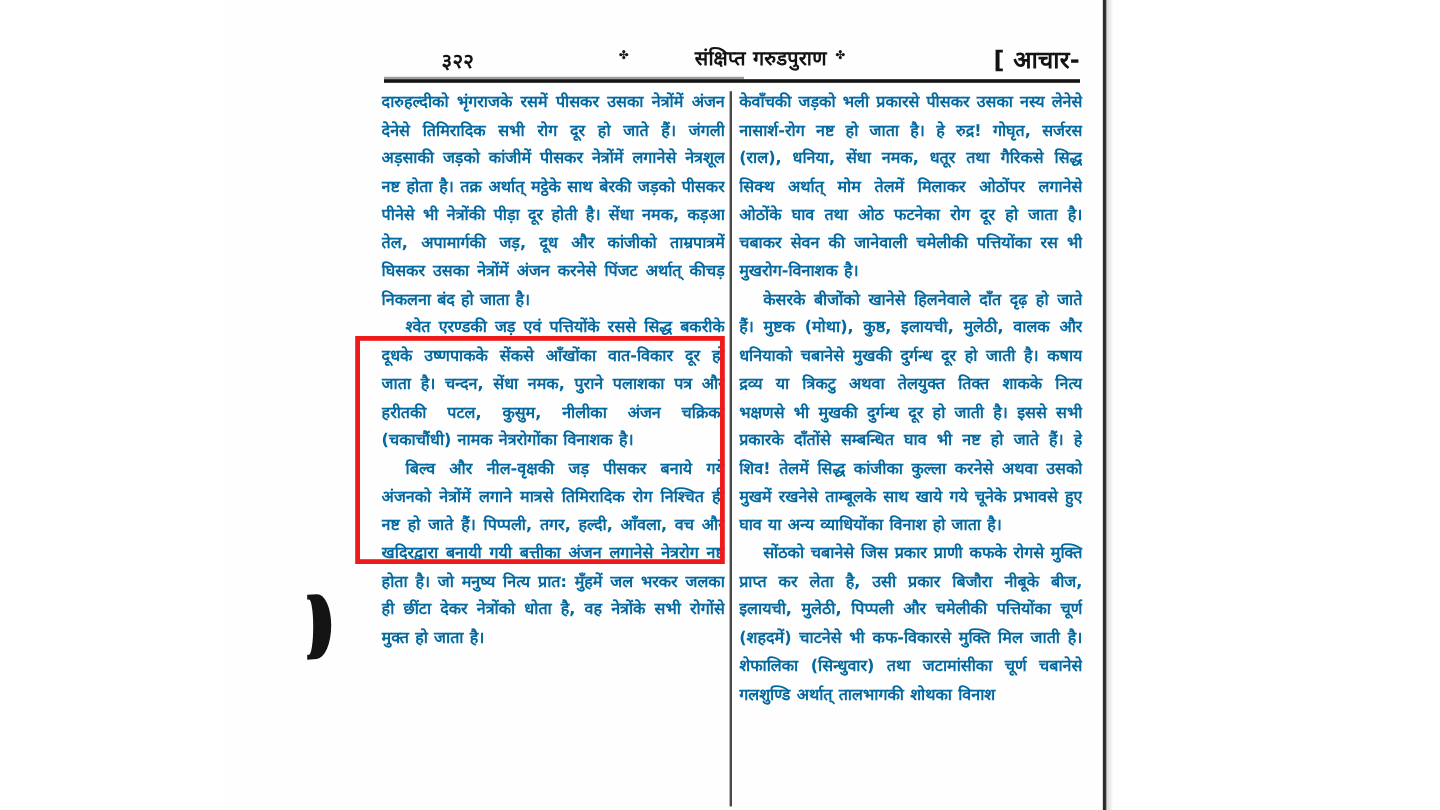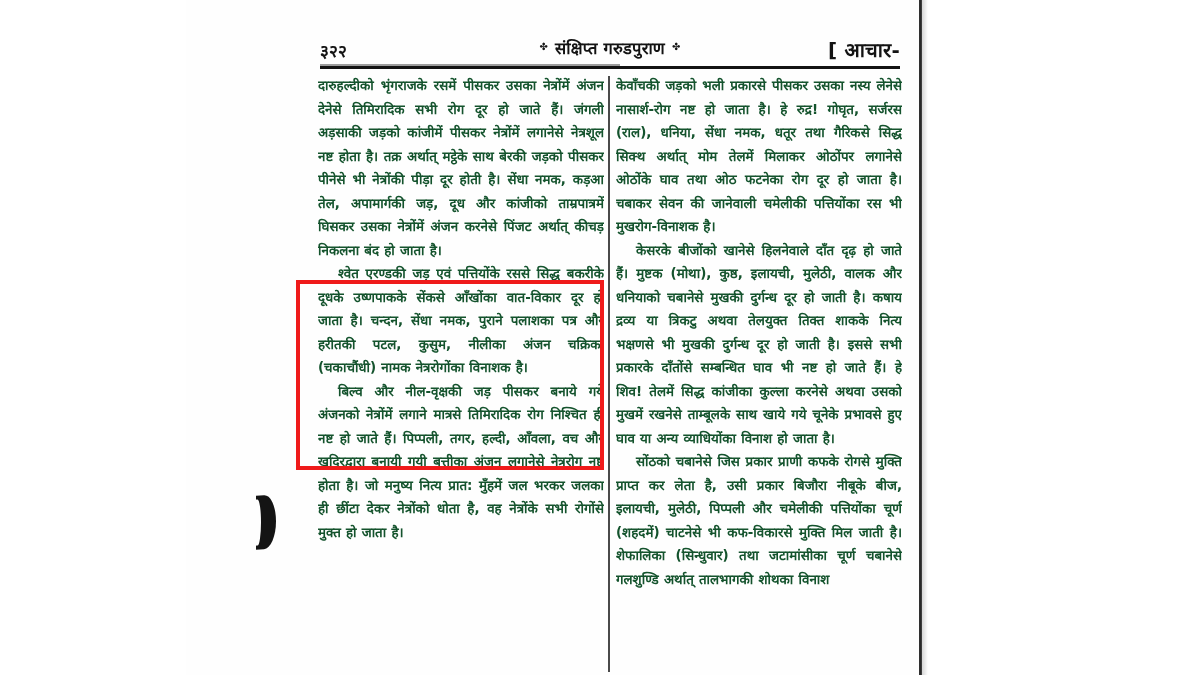--- a/index.html
+++ b/index.html
@@ -73,20 +73,21 @@
     align-items: baseline;
     justify-content: space-between;
   }
   .hdr-text {
     font-family: "DejaVu Sans", sans-serif;
     font-size: 16.5px;
     font-weight: 700;
     color: #131313;
     white-space: nowrap;
     letter-spacing: .2px;
+    margin-left: 48px;
   }
   #header-page-number { font-size: 17px; }
   #header-title-wrap {
     display: flex;
     align-items: center;
     gap: 7px;
     position: absolute;
     left: 50%;
     transform: translateX(-50%);
   }
@@ -143,21 +144,21 @@
     width: 1.5px;
     height: 596px;
     background: #2a2a2a;
     opacity: .85;
   }
 
   .para {
     font-family: "DejaVu Sans", sans-serif;
     font-size: 13.4px;
     line-height: 23.5px;
-    color: #14532d;
+    color: #0369a1;
     text-align: justify;
     text-align-last: left;
     margin: 0 0 0 0;
     word-spacing: .5px;
     font-weight: 600;
   }
   .para + .para { margin-top: 0px; }
   .para.indent { text-indent: 20px; }
 
   

